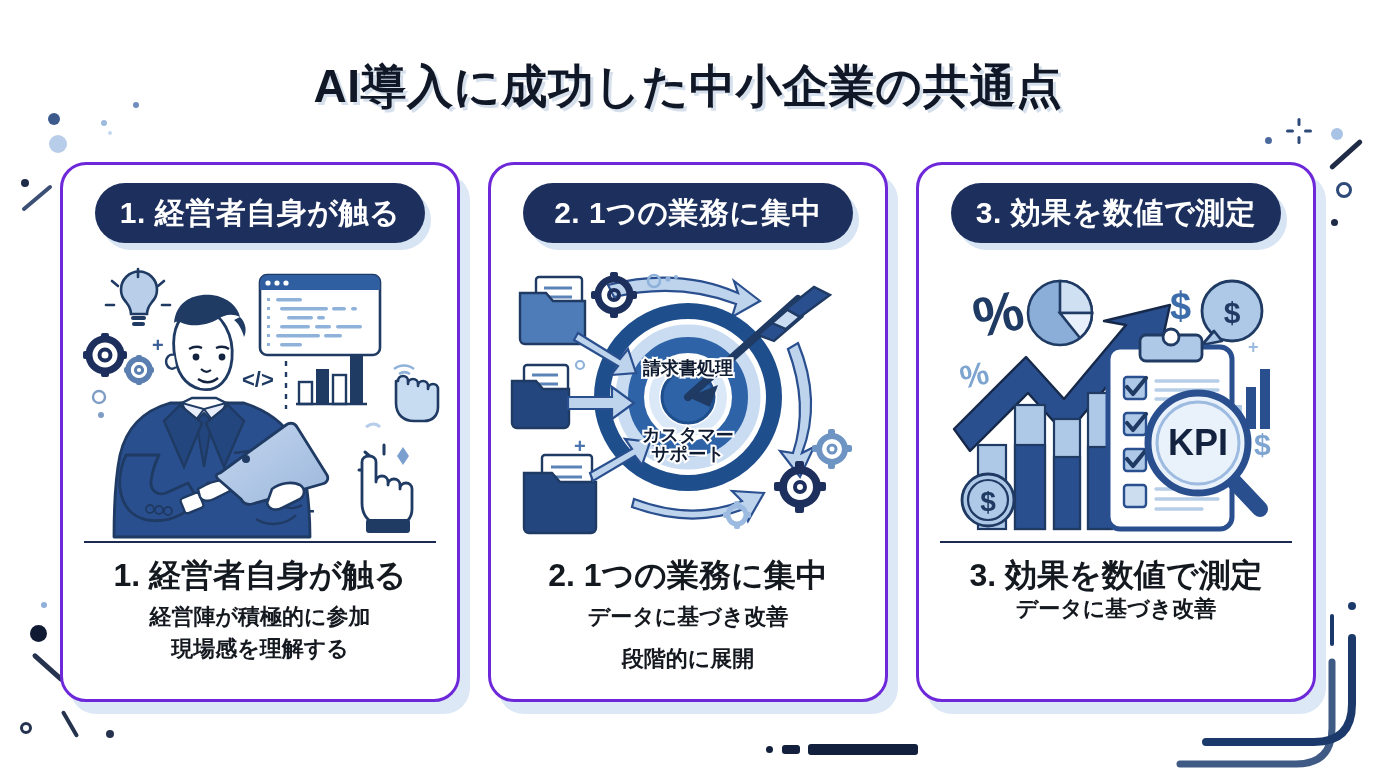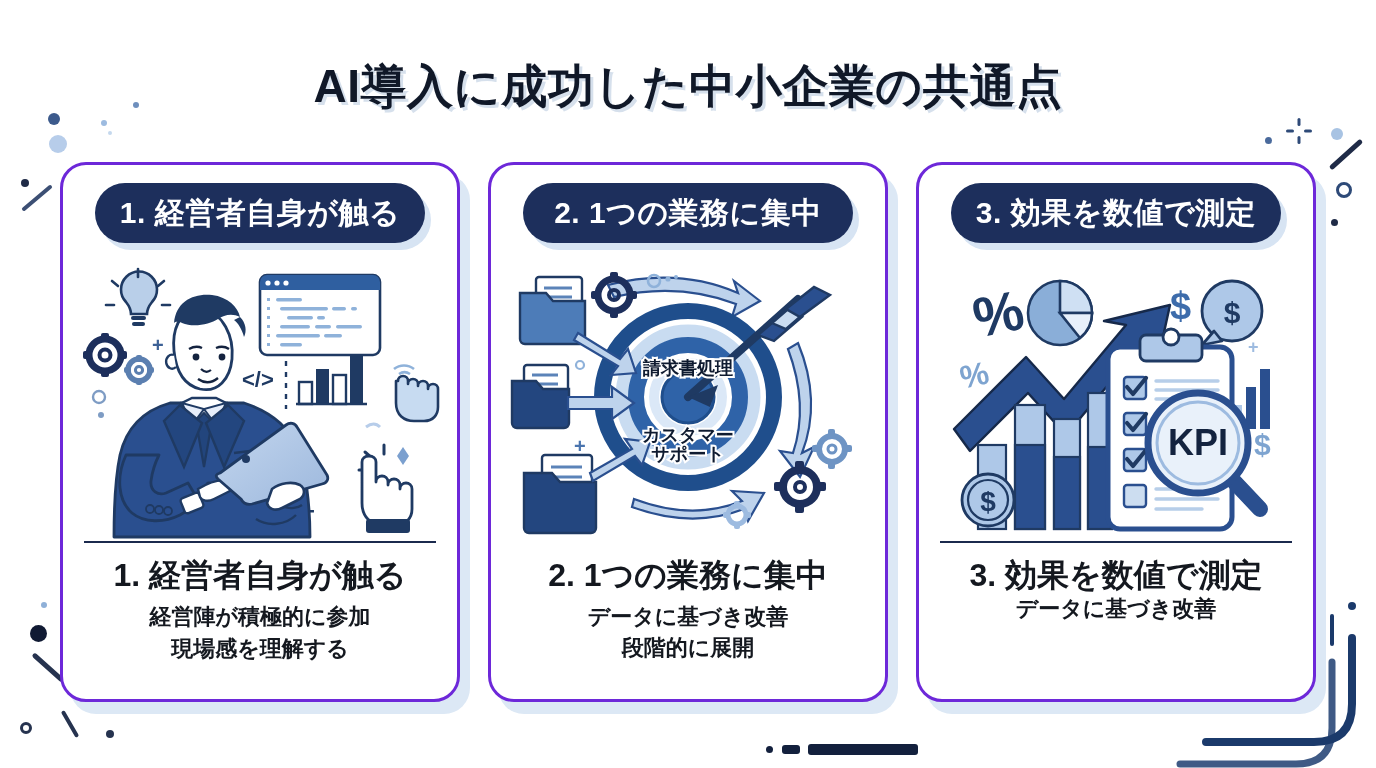--- a/index.html
+++ b/index.html
@@ -498,21 +498,21 @@
 
           <text x="186" y="117" text-anchor="middle" font-size="18" font-weight="700" fill="#0f1b30" stroke="#ffffff" stroke-width="4" paint-order="stroke" font-family="DejaVu Sans, sans-serif">請求書処理</text>
           <text x="186" y="184" text-anchor="middle" font-size="18" font-weight="700" fill="#0f1b30" stroke="#ffffff" stroke-width="4" paint-order="stroke" font-family="DejaVu Sans, sans-serif">カスタマー</text>
           <text x="186" y="203" text-anchor="middle" font-size="18" font-weight="700" fill="#0f1b30" stroke="#ffffff" stroke-width="4" paint-order="stroke" font-family="DejaVu Sans, sans-serif">サポート</text>
         </svg>
       </div>
 
       <div class="card-foot">
         <div class="card-head-text">2. 1つの業務に集中</div>
         <div class="card-sub">データに基づき改善</div>
-        <div class="card-sub" style="margin-top:2px">段階的に展開</div>
+        <div class="card-sub" style="margin-top:13px">段階的に展開</div>
       </div>
     </div>
 
     <div class="card">
       <div class="pill">
         <span>3. 効果を数値で測定</span>
       </div>
 
       <div class="illus">
         <svg viewBox="0 0 372 290" xmlns="http://www.w3.org/2000/svg">

